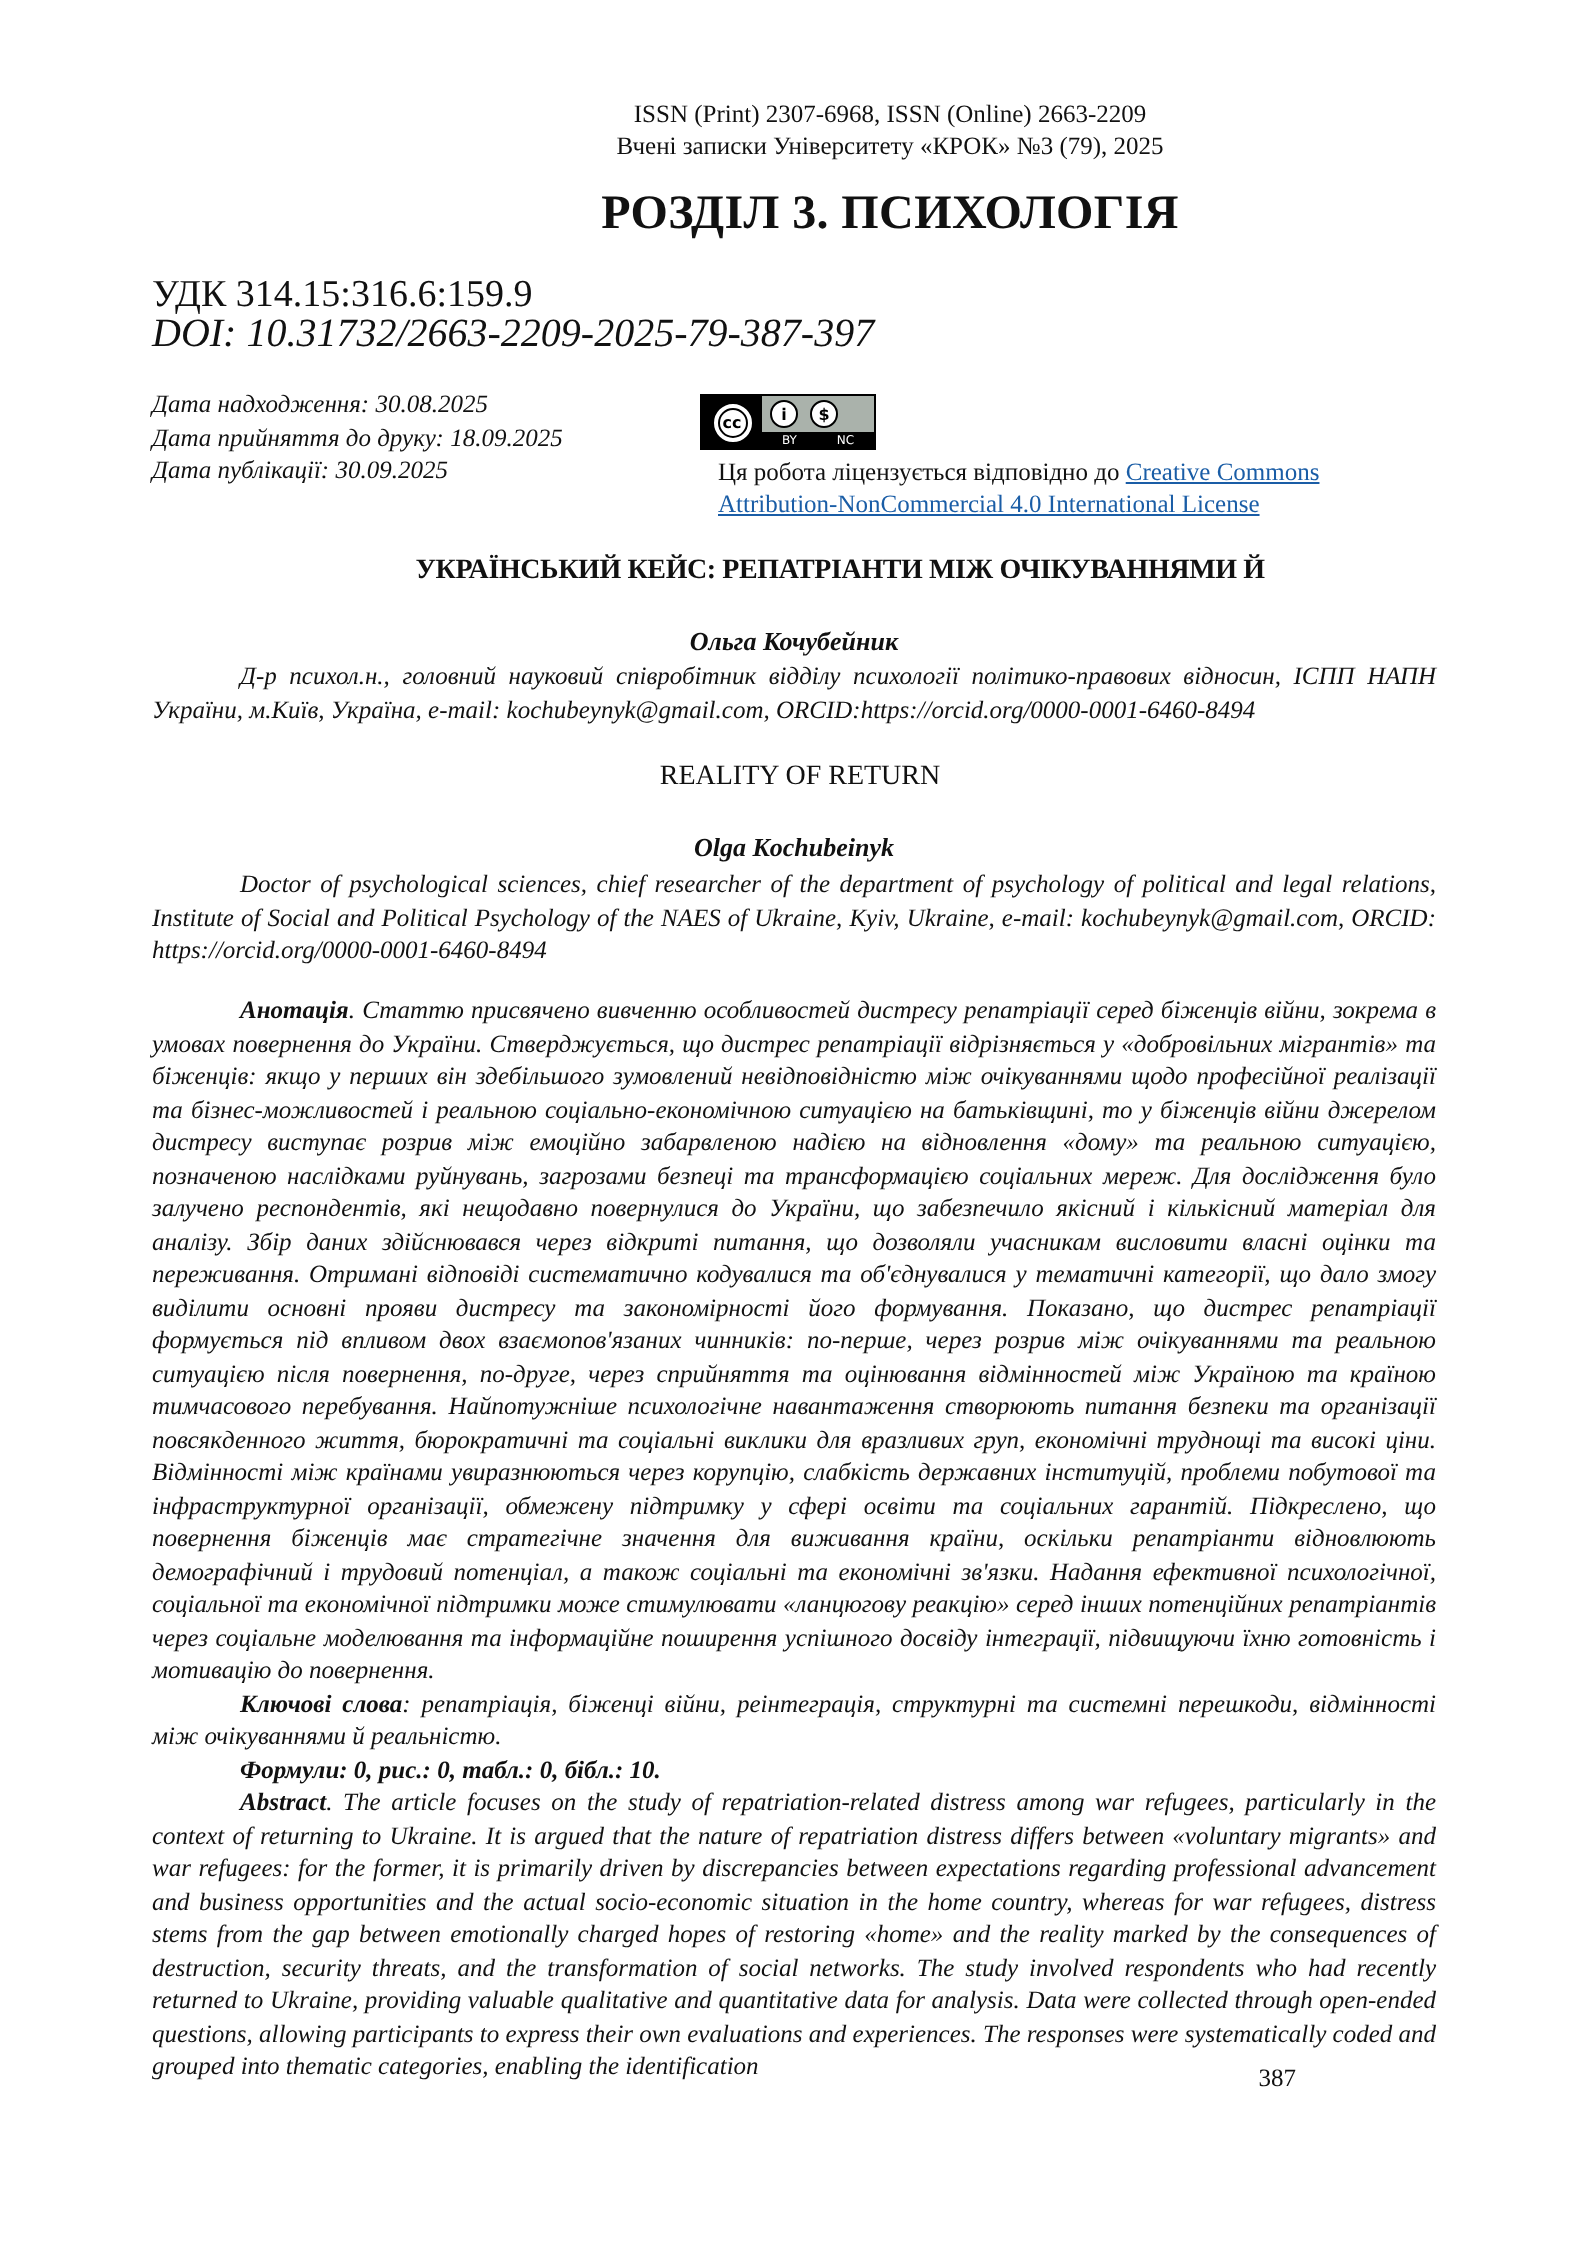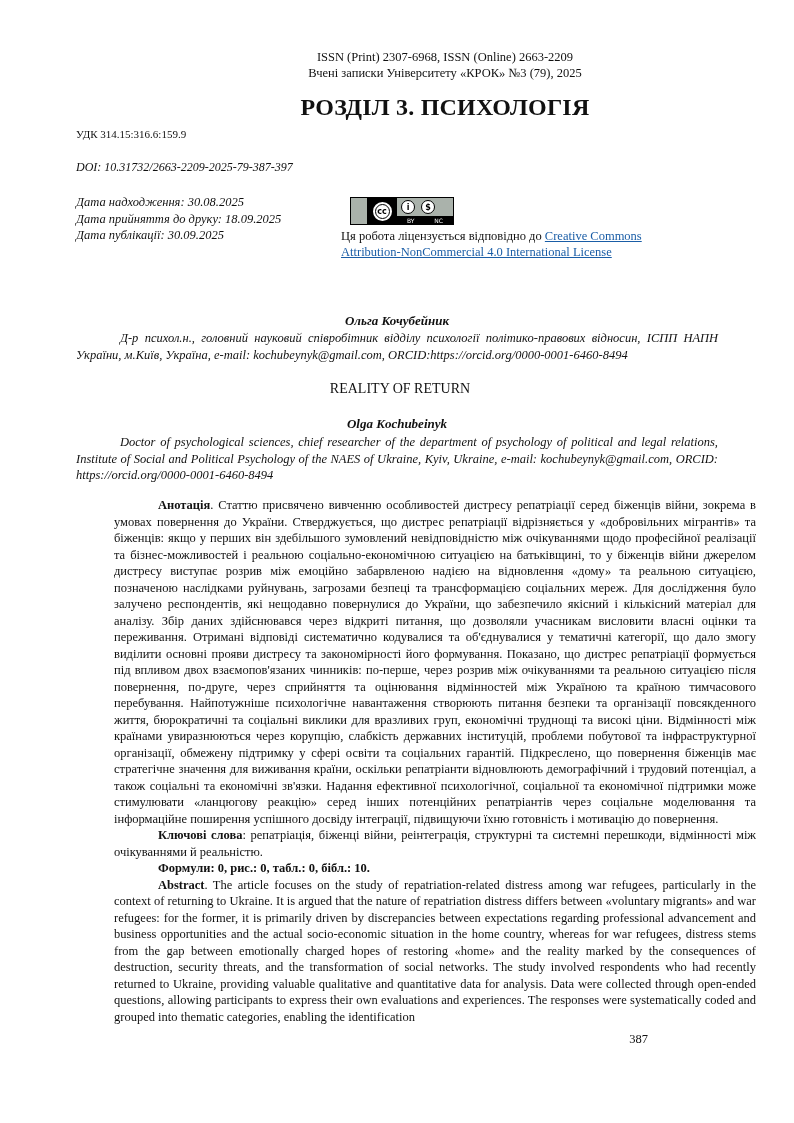--- a/index.html
+++ b/index.html
@@ -5,40 +5,40 @@
   html, body { margin:0; padding:0; background:#ffffff; }
   body {
     width:794px; height:1123px; position:relative; overflow:hidden;
     font-family: "Liberation Serif", "DejaVu Serif", serif;
     color:#111111;
   }
   .abs { position:absolute; }
   .center { text-align:center;margin-left:48px; }
   .hdr { left:0; width:794px; font-size:12.5px; line-height:16px; }
   .section-title { left:0; width:794px; top:94px; font-size:24px; font-weight:bold; letter-spacing:0.2px; }
-  .udk { left:76px; top:125px; font-size:11px; line-height:18px; }
-  .doi { left:76px; top:158px; font-size:12px; line-height:18px; font-style:italic; }
+  .udk { left:76px; top:139px; font-size:19px; line-height:18px; }
+  .doi { left:76px; top:158px; font-size:20px; line-height:18px; font-style:italic; }
   .dates { left:76px; top:194px; font-size:12.5px; line-height:16.5px; font-style:italic; }
   .cc-badge {
-    left:350px; top:197px; width:104px; height:28px; background:#aab2ab;
-    border:1px solid #000; box-sizing:border-box; display:flex; align-items:flex-start;padding-left:16px;
+    left:350px; top:197px; width:88px; height:28px; background:#aab2ab;
+    border:1px solid #000; box-sizing:border-box; display:flex; align-items:flex-start;
   }
   .cc-badge .cc-left { width:30px; height:26px; background:#000; display:flex; align-items:center; justify-content:center; }
   .cc-circle { width:19px; height:19px; border-radius:50%; background:#fff; border:2px solid #fff; box-sizing:border-box; display:flex; align-items:center; justify-content:center; font:bold 8px "DejaVu Sans", sans-serif; color:#000; outline:1.5px solid #000; outline-offset:-3px;}
   .cc-right { flex:1; height:26px; position:relative; }
   .cc-icons { position:absolute; top:2px; left:4px; display:flex; gap:6px; }
   .cc-icon { width:14px; height:14px; border-radius:50%; background:#fff; border:1.5px solid #000; box-sizing:border-box; font:bold 8px "DejaVu Sans", sans-serif; display:flex; align-items:center; justify-content:center; color:#000;}
   .cc-strip { position:absolute; left:0; right:0; bottom:0; height:8px; background:#000; color:#fff; font:6px "DejaVu Sans", sans-serif; display:flex; justify-content:space-around; align-items:center; }
-  .license { left:341px; top:228px; width:360px; font-size:12.5px; line-height:16px; }
+  .license { left:359px; top:228px; width:360px; font-size:12.5px; line-height:16px; }
   .license a { color:#1a5da6; text-decoration:underline; }
   .title-ua { left:100px; width:640px; top:277px; font-size:14px; font-weight:bold; line-height:17px; text-align:center; letter-spacing:-0.2px;}
   .author { left:0; width:794px; font-size:13px; font-weight:bold; font-style:italic; text-align:center; }
   .affil { left:76px; width:642px; font-size:12.5px; line-height:16.5px; font-style:italic; text-align:justify; }
   .title-en { left:60px; width:680px; top:380px; font-size:14px; line-height:17px; text-align:center; }
-  .body { left:76px; width:642px; font-size:12.5px; line-height:16.5px; text-align:justify;margin-left:38px; }
+  .body { left:76px; width:642px; font-size:12.5px; line-height:16.5px; font-style:italic; text-align:justify; }
   .indent { text-indent:44px; }
   .b { font-weight:bold; }
   .page-num { left:0; width:648px; top:1032px; font-size:12.5px; text-align:right; }
 </style>
 </head>
 <body>
 
 <div class="abs hdr center" style="top:49px;">ISSN (Print) 2307-6968, ISSN (Online) 2663-2209</div>
 <div class="abs hdr center" style="top:65px;">Вчені записки Університету «КРОК» №3 (79), 2025</div>
 <div class="abs section-title center">РОЗДІЛ 3. ПСИХОЛОГІЯ</div>
@@ -66,20 +66,21 @@
       <span>NC</span>
     </div>
   </div>
 </div>
 
 <div class="abs license">
   <span>Ця робота ліцензується відповідно до </span><a><span>Creative Commons</span><br><span>Attribution-NonCommercial 4.0 International License</span></a>
 </div>
 
 <div class="abs title-ua">
+  <div>УКРАЇНСЬКИЙ КЕЙС: РЕПАТРІАНТИ МІЖ ОЧІКУВАННЯМИ Й</div>
 </div>
 <div class="abs author" style="top:313px;">Ольга Кочубейник</div>
 <div class="abs affil indent" style="top:330px;">Д-р психол.н., головний науковий співробітник відділу психології політико-правових відносин, ІСПП НАПН України, м.Київ, Україна, e-mail: kochubeynyk@gmail.com, ORCID:https://orcid.org/0000-0001-6460-8494</div>
 
 <div class="abs title-en">
   <div>REALITY OF RETURN</div>
 </div>
 <div class="abs author" style="top:416px;">Olga Kochubeinyk</div>
 <div class="abs affil indent" style="top:434px;">Doctor of psychological sciences, chief researcher of the department of psychology of political and legal relations, Institute of Social and Political Psychology of the NAES of Ukraine, Kyiv, Ukraine, e-mail: kochubeynyk@gmail.com, ORCID: https://orcid.org/0000-0001-6460-8494</div>
 

